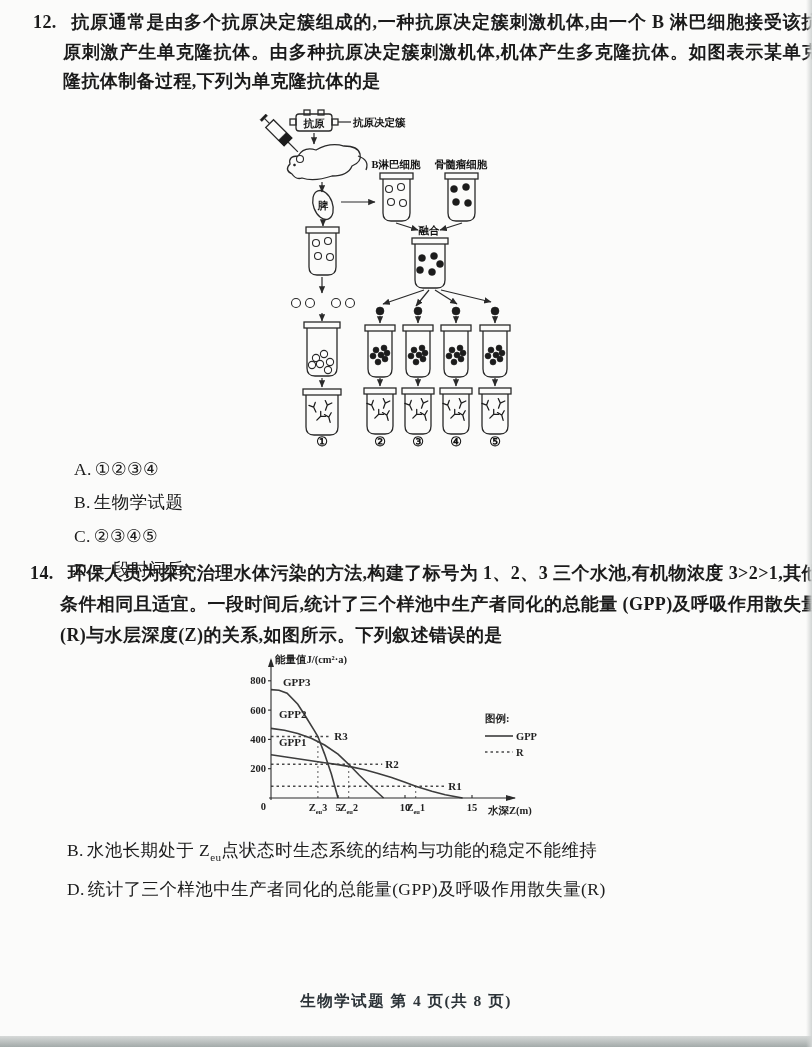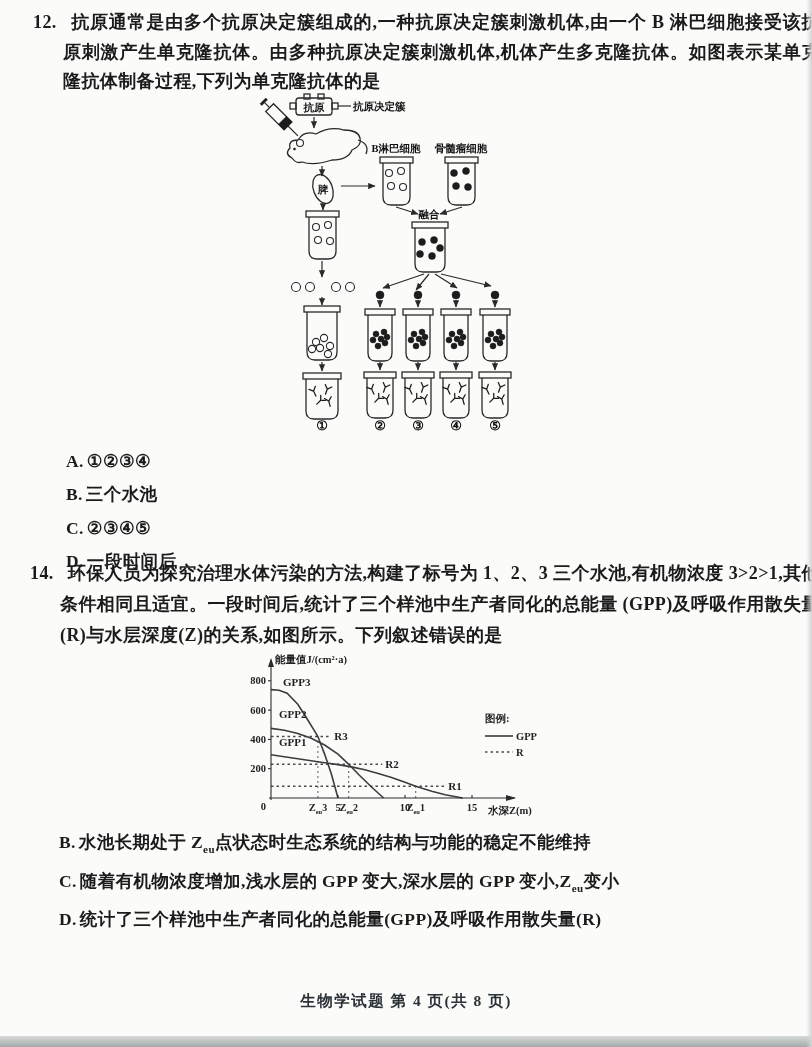--- a/index.html
+++ b/index.html
@@ -3,21 +3,21 @@
 <meta charset="utf-8">
 <style>
   html,body{margin:0;padding:0;background:#e9eae9;}
   .page{position:relative;width:812px;height:1047px;background:#fbfbfa;overflow:hidden;
         font-family:"Liberation Serif","DejaVu Serif",serif;color:#1b1b1b;}
   .stem{position:absolute;text-align:justify;font-size:18px;line-height:29.5px;font-weight:600;
         padding-left:30px;text-indent:-30px;letter-spacing:.4px;}
   .stem.q13{line-height:31px;}
   .qnum{margin-right:14px;}
   figure.fig{position:absolute;margin:0;padding:0;}
-  ul.opts{position:absolute;list-style:none;margin:4px;padding:0;font-size:17.5px;font-weight:700;letter-spacing:.4px;}
+  ul.opts{position:absolute;list-style:none;margin:12px;padding:0;font-size:17.5px;font-weight:400;letter-spacing:.4px;}
   ul.opts li{white-space:nowrap;}
   .opts-12 li{line-height:33.4px;}
   .opts-13 li{line-height:32px;}
   .ol-label{margin-right:3px;}
   sub{font-size:11px;}
   .footer{position:absolute;left:0;top:991px;width:100%;text-align:center;font-size:15.5px;
           font-weight:600;letter-spacing:1.5px;color:#2c3338;}
   .scan-bottom{position:absolute;left:0;right:0;bottom:0;height:11px;
                background:linear-gradient(180deg,#d7dad9,#a3aaa9);}
   .scan-right{position:absolute;top:0;right:0;width:6px;height:100%;
@@ -39,21 +39,21 @@
   .clab{font:600 11px "Liberation Serif","DejaVu Serif",serif;fill:#222;}
   .tlab{font:600 10.5px "Liberation Serif","DejaVu Serif",serif;fill:#222;}
 </style>
 </head>
 <body>
 
 <div class="page">
 
   <div class="stem" style="left:33px;top:8px;width:757px"><span class="qnum">12.</span><span>抗原通常是由多个抗原决定簇组成的,一种抗原决定簇刺激机体,由一个 B 淋巴细胞接受该抗原刺激产生单克隆抗体。由多种抗原决定簇刺激机体,机体产生多克隆抗体。如图表示某单克隆抗体制备过程,下列为单克隆抗体的是</span></div>
 
-  <figure class="fig" style="left:248px;top:90px">
+  <figure class="fig" style="left:248px;top:106px">
     <svg id="fig12" width="310" height="344" viewBox="0 0 310 344">
       <defs>
         <marker id="ah" viewBox="0 0 8 8" refX="6.5" refY="3" markerWidth="7" markerHeight="7" orient="auto">
           <path d="M0,0 L7,3 L0,6 Z" fill="#2a2a2a"></path>
         </marker>
       </defs>
     <rect x="48" y="8" width="36" height="17" rx="3" class="ol"></rect>
         <rect x="42" y="13" width="6" height="6" class="ol"></rect>
         <rect x="84" y="13" width="6" height="6" class="ol"></rect>
         <rect x="56" y="4" width="6" height="5" class="ol"></rect>
@@ -208,21 +208,21 @@
         <path d="M-3.5,-4.5 L0,-1 L3.5,-4.5 M0,-1 L0,4.5" transform="translate(239,300) rotate(-25)" class="ab"></path>
         <path d="M-3.5,-4.5 L0,-1 L3.5,-4.5 M0,-1 L0,4.5" transform="translate(252,298) rotate(20)" class="ab"></path>
         <path d="M-3.5,-4.5 L0,-1 L3.5,-4.5 M0,-1 L0,4.5" transform="translate(245,309) rotate(45)" class="ab"></path>
         <path d="M-3.5,-4.5 L0,-1 L3.5,-4.5 M0,-1 L0,4.5" transform="translate(254,310) rotate(-15)" class="ab"></path>
         <text x="247" y="340" class="ftbig" text-anchor="middle">⑤</text>
       </svg>
   </figure>
 
   <ul class="opts opts-12" style="left:62px;top:441px">
     <li><span class="ol-label">A.</span><span>①②③④</span></li>
-    <li><span class="ol-label">B.</span><span>三个水池</span></li>
+    <li><span class="ol-label">B.</span><span>生物学试题</span></li>
     <li><span class="ol-label">C.</span><span>②③④⑤</span></li>
     <li><span class="ol-label">D.</span><span>一段时间后</span></li>
   </ul>
 
   <div class="stem q13" style="left:30px;top:558px;width:760px"><span class="qnum">14.</span><span>环保人员为探究治理水体污染的方法,构建了标号为 1、2、3 三个水池,有机物浓度 3&gt;2&gt;1,其他条件相同且适宜。一段时间后,统计了三个样池中生产者同化的总能量 (GPP)及呼吸作用散失量(R)与水层深度(Z)的关系,如图所示。下列叙述错误的是</span></div>
 
   <figure class="fig" style="left:235px;top:650px">
     <svg id="chart" width="340" height="175" viewBox="0 0 340 175">
         <line x1="82.9" y1="148" x2="82.9" y2="86.47" class="vdot"></line>
         <text x="82.9" y="161" class="tlab" text-anchor="middle"><tspan>Z</tspan><tspan dy="2.5" font-size="6.5">eu</tspan><tspan dy="-2.5" font-size="10">3</tspan></text>
@@ -266,21 +266,20 @@
         <text x="250" y="72" class="tlab" text-anchor="start">图例:</text>
         <line x1="250" y1="86" x2="278" y2="86" class="curve"></line>
         <text x="281" y="89.5" class="tlab" text-anchor="start">GPP</text>
         <line x1="250" y1="102" x2="278" y2="102" class="dash"></line>
         <text x="281" y="105.5" class="tlab" text-anchor="start">R</text>
       </svg>
   </figure>
 
   <ul class="opts opts-13" style="left:55px;top:822px">
     <li><span class="ol-label">B.</span><span>水池长期处于 Z<sub>eu</sub>点状态时生态系统的结构与功能的稳定不能维持</span></li>
-    <li><span class="ol-label">C.</span><span>随着有机物浓度增加,浅水层的 GPP 变大,深水层的 GPP 变小,Z<sub>eu</sub>变小</span></li>
     <li><span class="ol-label">D.</span><span>统计了三个样池中生产者同化的总能量(GPP)及呼吸作用散失量(R)</span></li>
   </ul>
 
   <div class="footer">生物学试题 第 4 页(共 8 页)</div>
 
   <div class="scan-bottom"></div>
   <div class="scan-right"></div>
 </div>
 
 </body></html>

